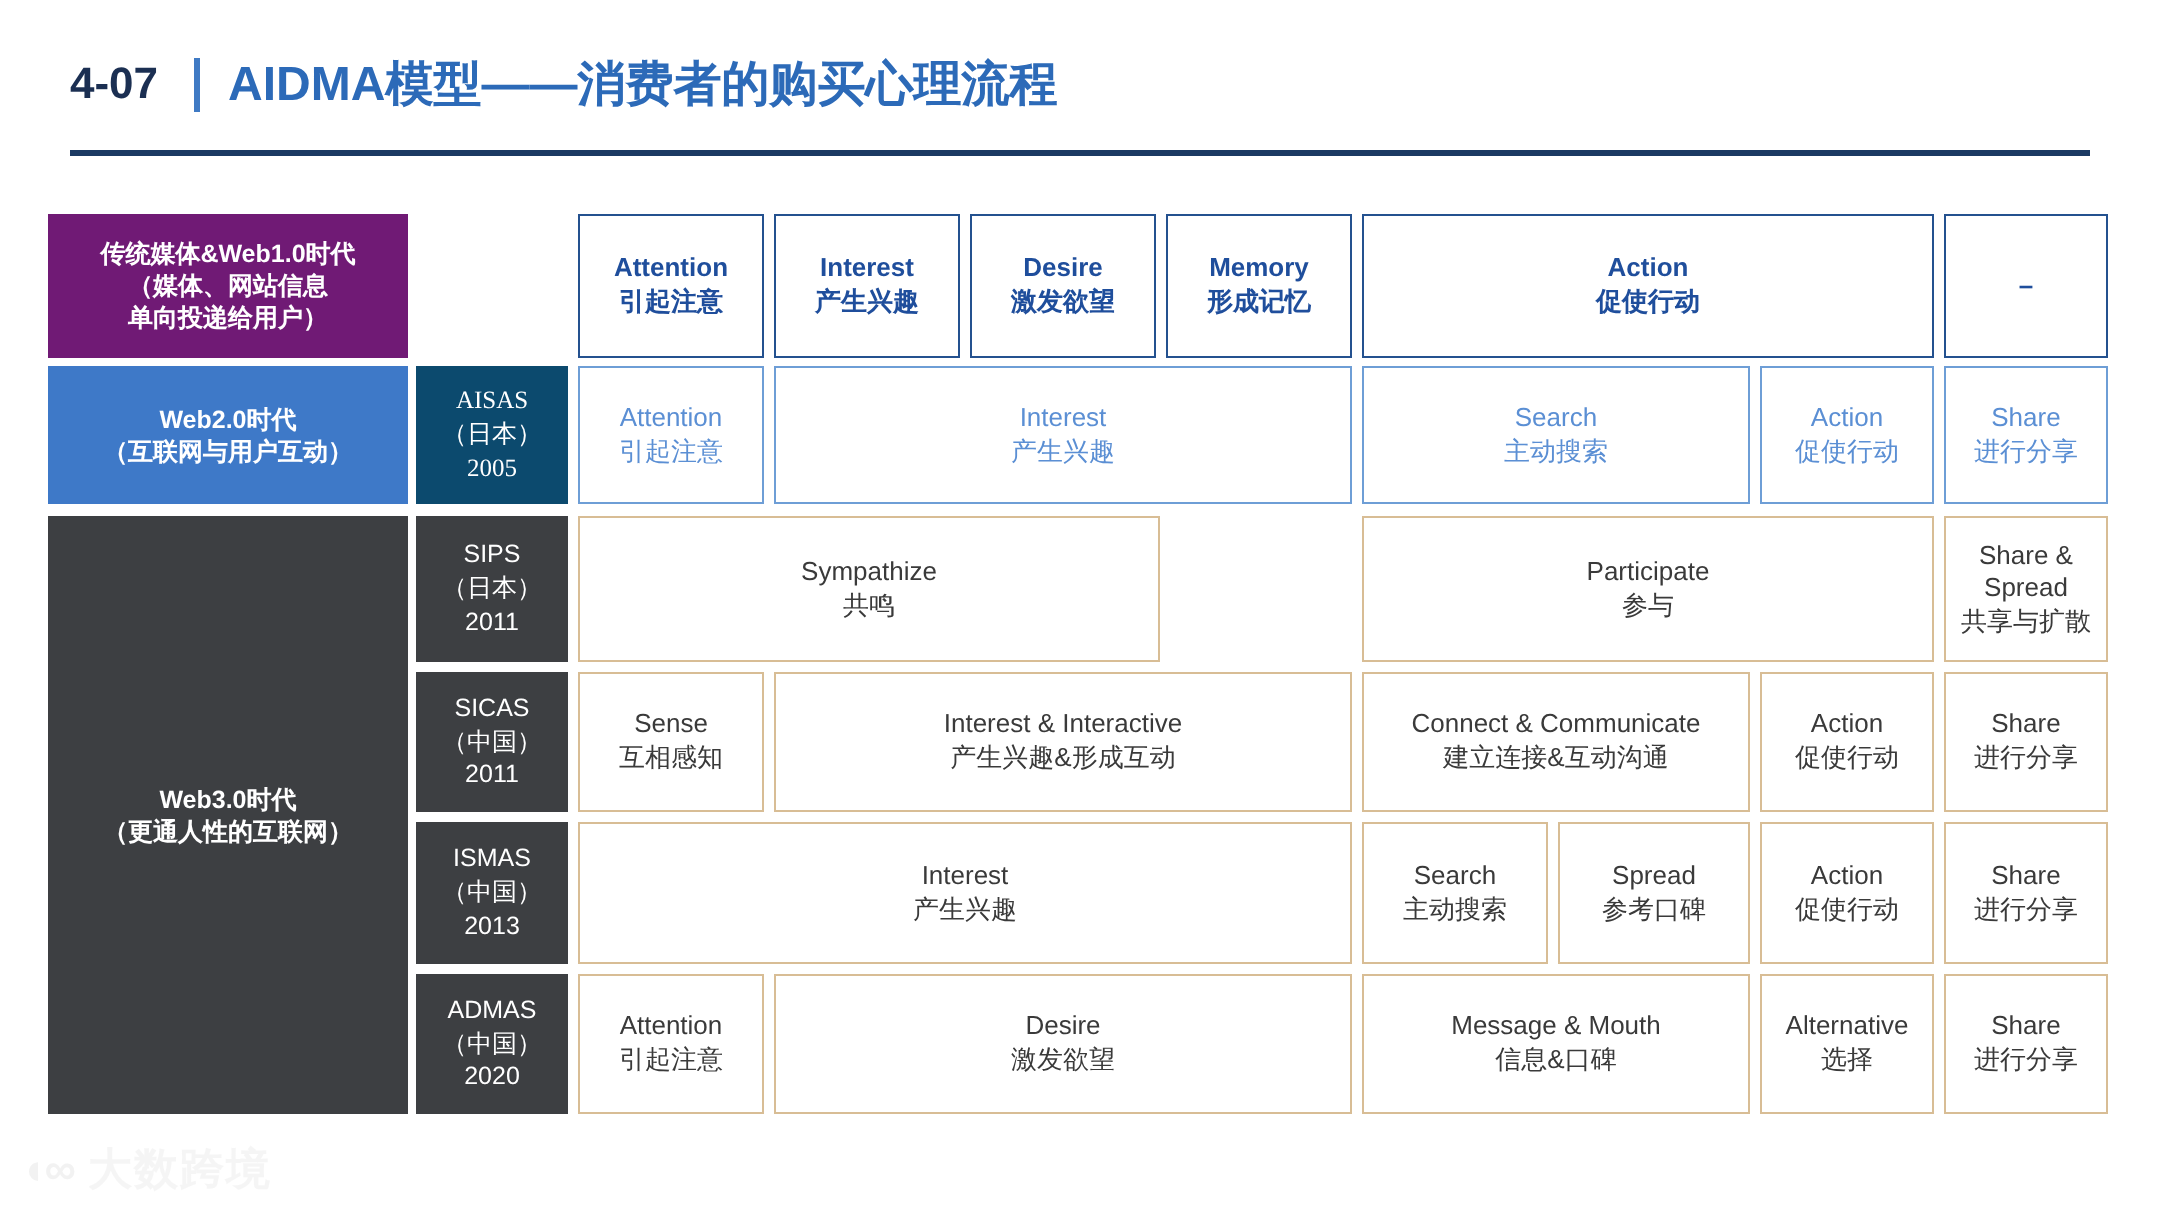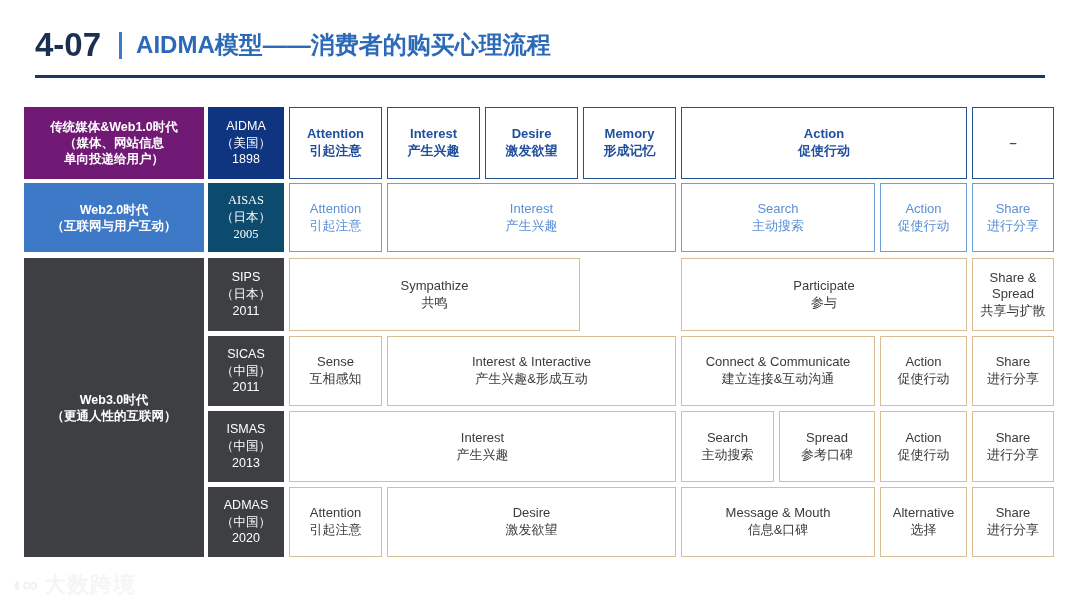--- a/index.html
+++ b/index.html
@@ -13,21 +13,21 @@
 
   
   #header{
     position:absolute;left:0;top:0;width:1080px;height:80px;
   }
   #header-inner{
     position:absolute;left:35px;top:26px;
     display:flex;align-items:center;
   }
   #slide-number{
-    font-size:33px;font-weight:bold;color:#1b2f52;letter-spacing:0px;
+    font-size:22px;font-weight:bold;color:#1b2f52;letter-spacing:0px;
   }
   #title-divider{
     width:3px;height:27px;background:#3f7ac4;margin:0 14px 0 18px;
   }
   #slide-title{
     font-size:24px;font-weight:bold;color:#2c6ab8;letter-spacing:0px;
     white-space:nowrap;
   }
   #header-rule{
     position:absolute;left:35px;top:75px;width:1010px;height:3px;
@@ -114,25 +114,20 @@
   <div class="cell era era-blue" style="left:0px;top:76px;width:180px;height:69px;">
     <span class="cn">Web2.0时代</span>
     <span class="cn">（互联网与用户互动）</span>
   </div>
 
   <div class="cell era era-dark" style="left:0px;top:151px;width:180px;height:299px;">
     <span class="cn">Web3.0时代</span>
     <span class="cn">（更通人性的互联网）</span>
   </div>
 
-  <div class="cell model model-navy" style="left:184px;top:0px;width:76px;height:72px;">
-    <span class="en">AIDMA</span>
-    <span class="cn">（美国）</span>
-    <span class="cn">1898</span>
-  </div>
   <div class="cell model model-blue" style="left:184px;top:76px;width:76px;height:69px;">
     <span class="en">AISAS</span>
     <span class="cn">（日本）</span>
     <span class="cn">2005</span>
   </div>
   <div class="cell model model-dark" style="left:184px;top:151px;width:76px;height:73px;">
     <span class="en">SIPS</span>
     <span class="cn">（日本）</span>
     <span class="cn">2011</span>
   </div>

